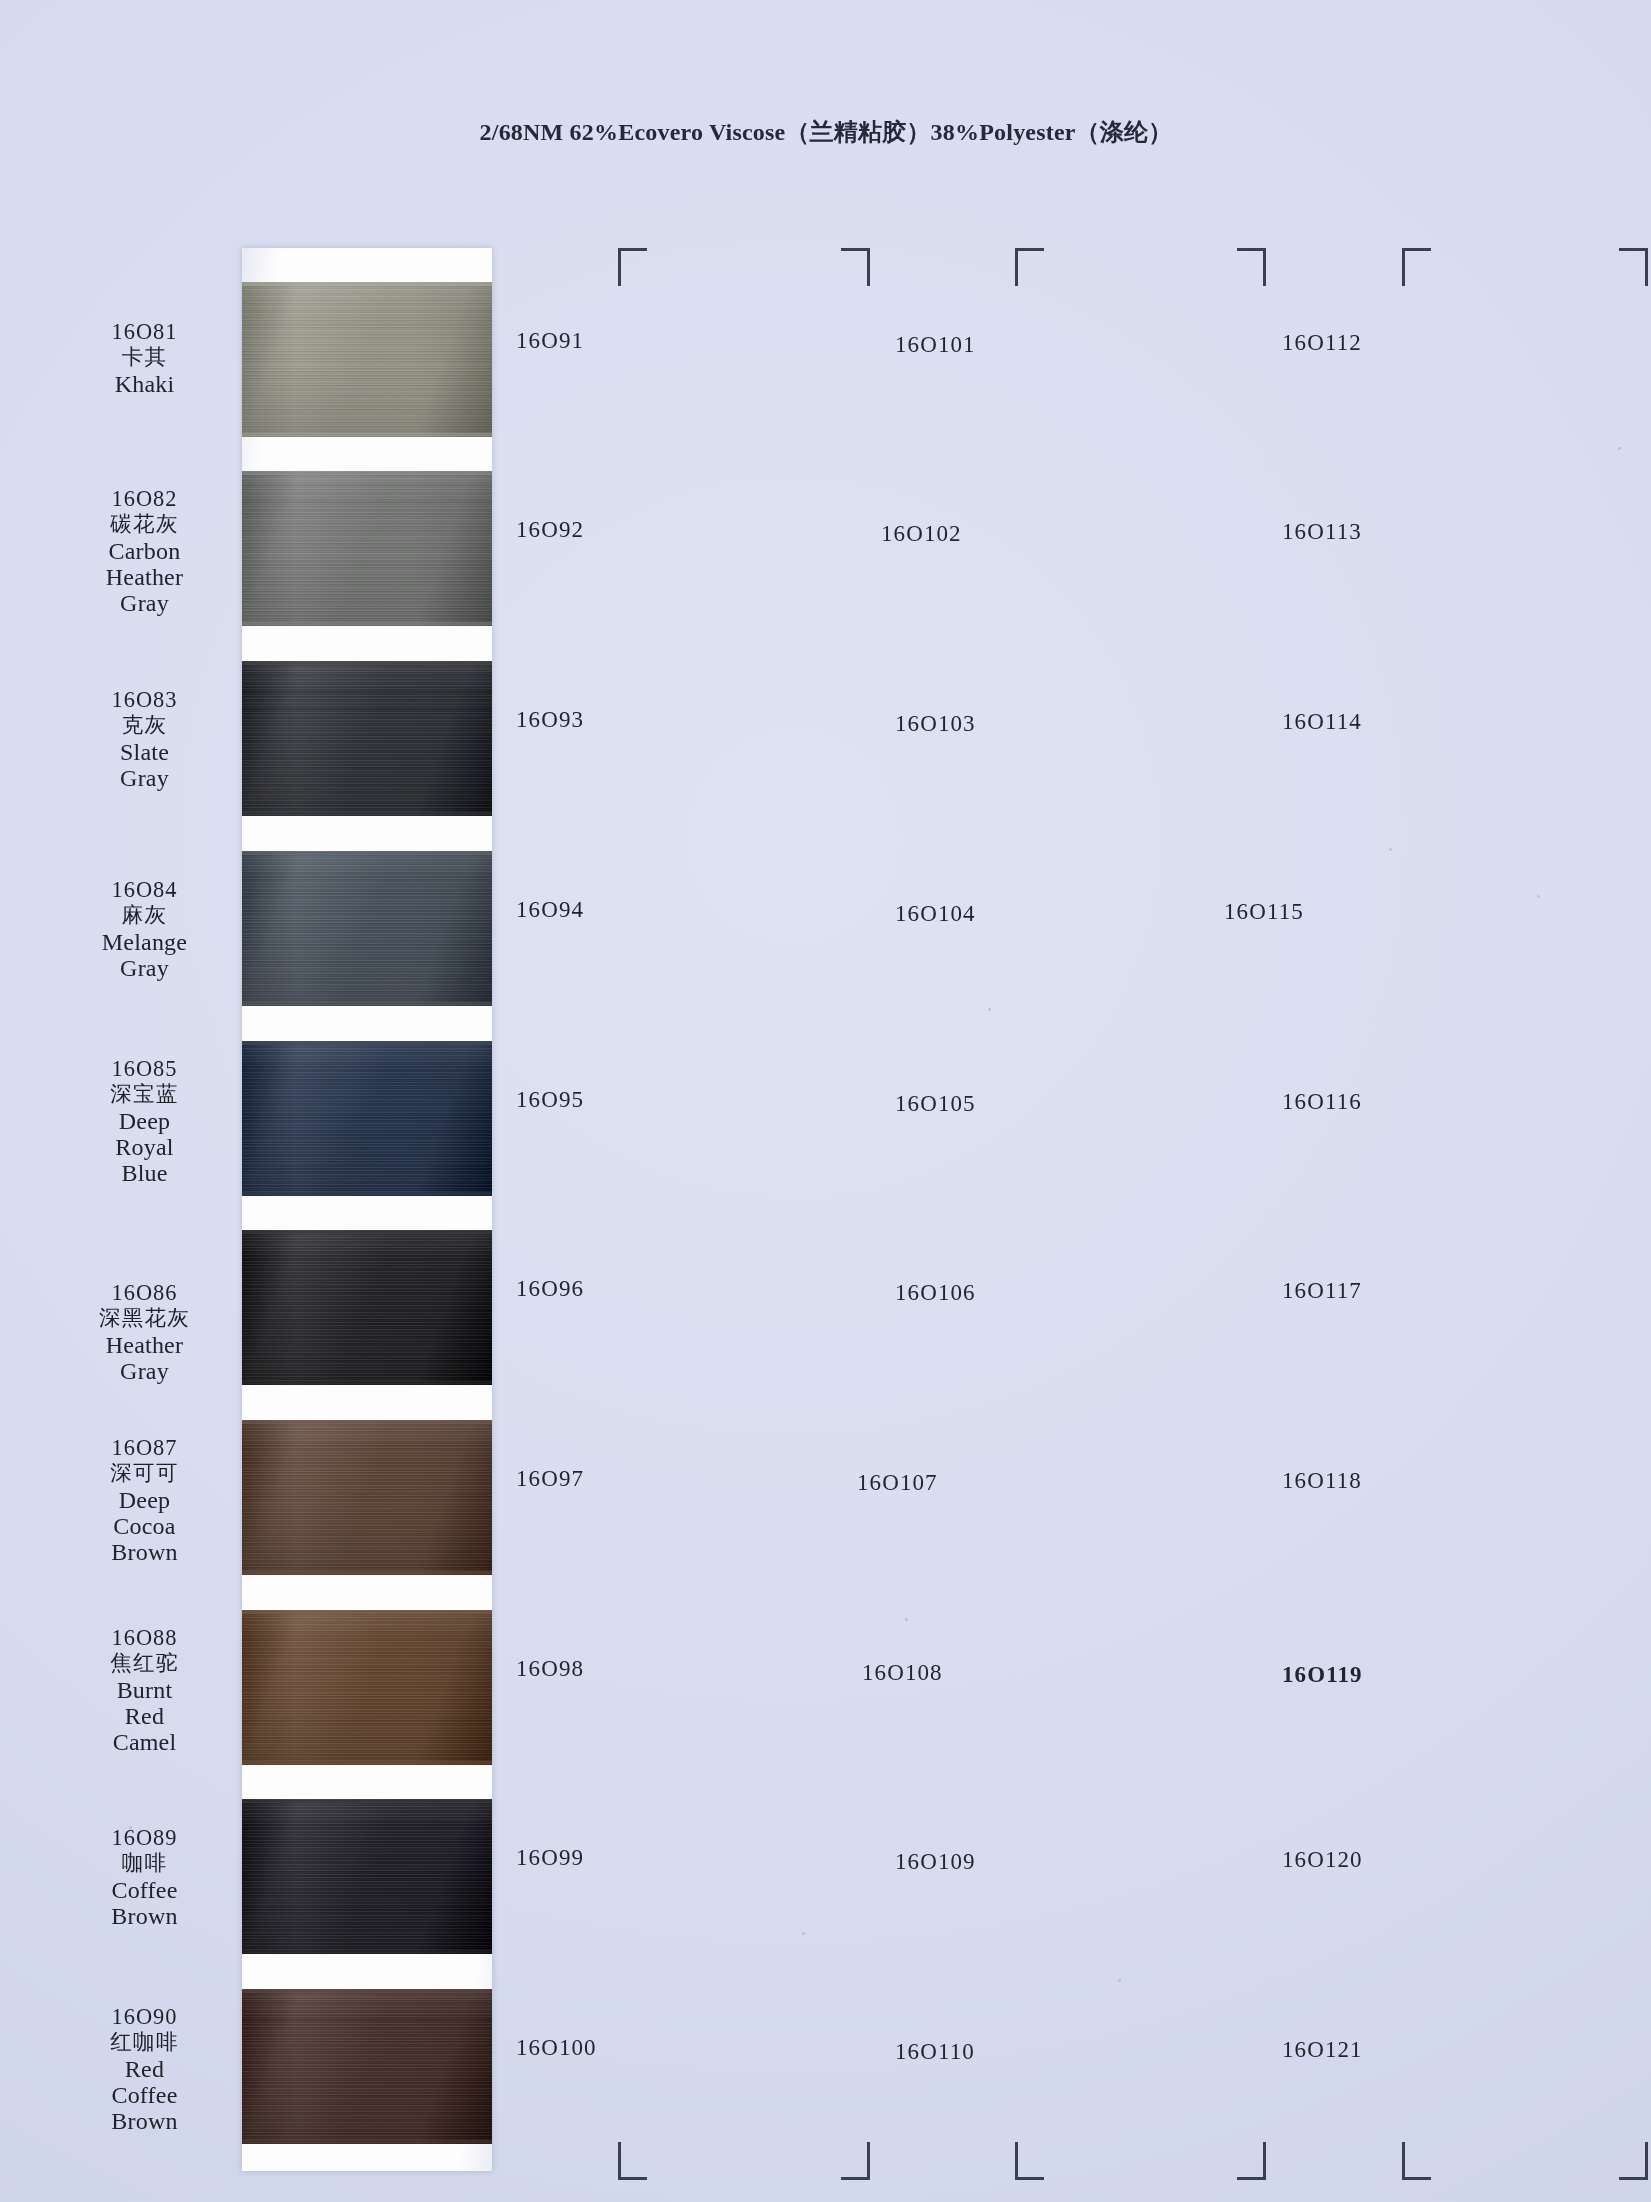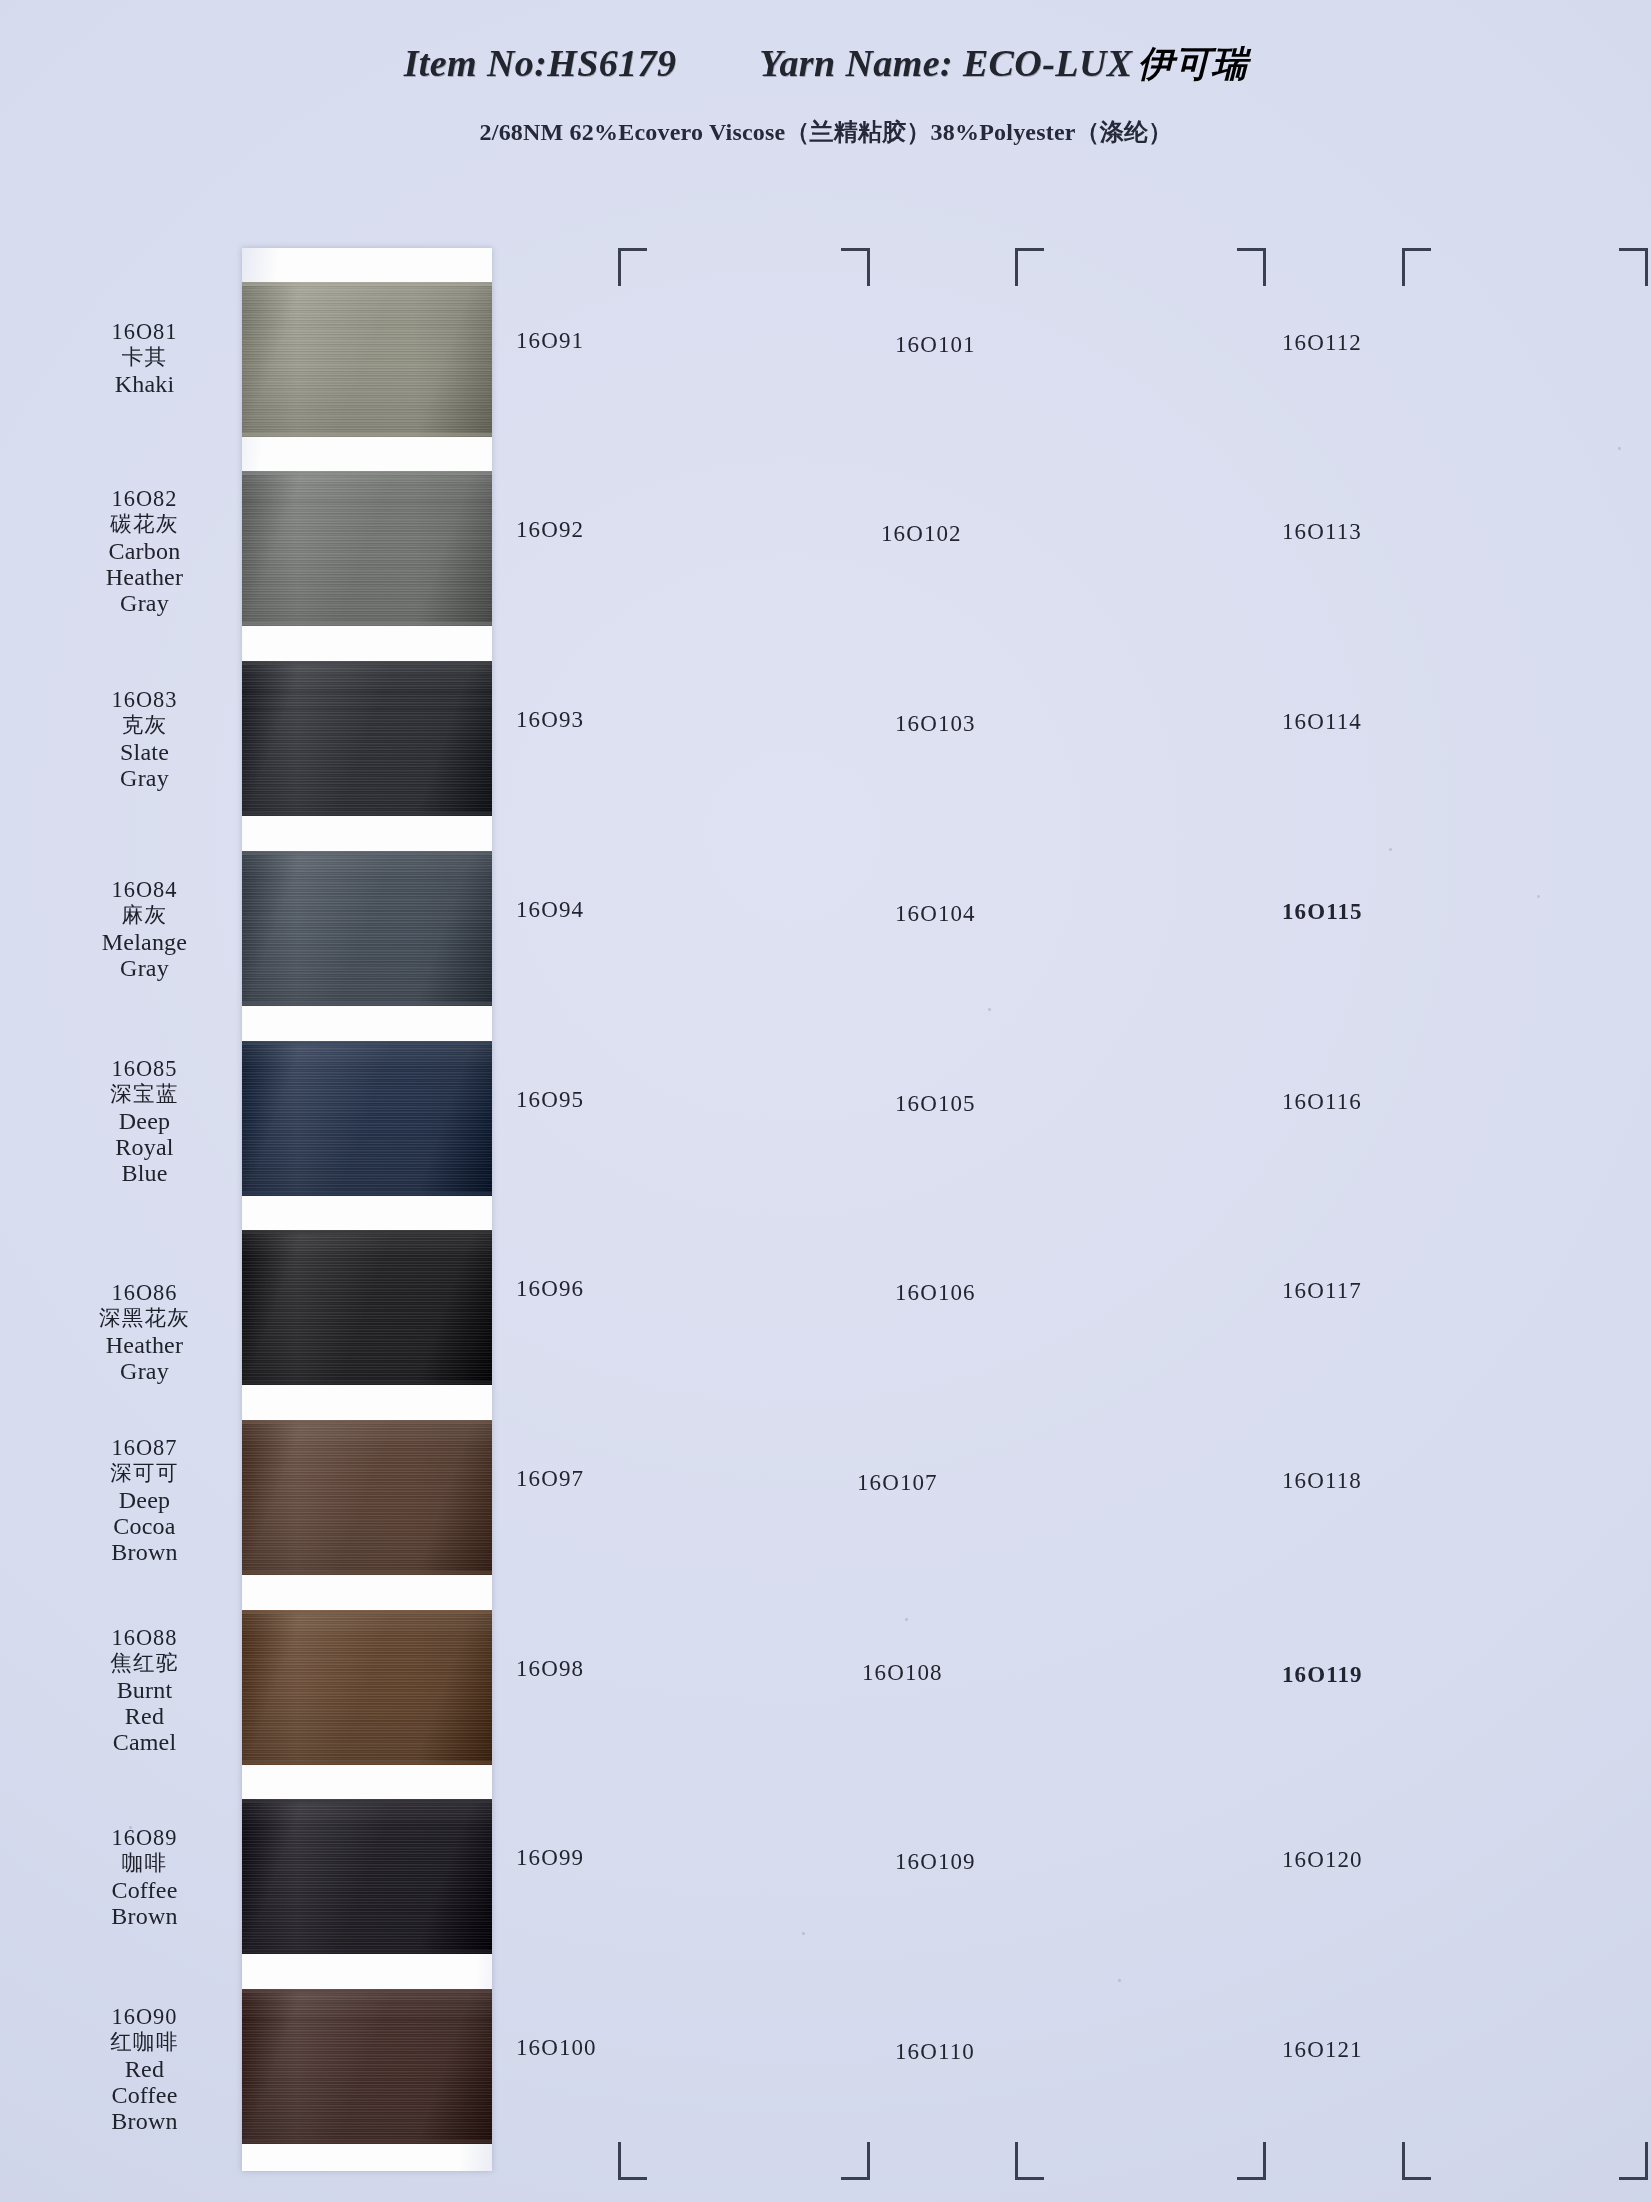--- a/index.html
+++ b/index.html
@@ -216,23 +216,20 @@
     border-radius: 50%;
     pointer-events: none;
   }
 </style>
 </head>
 <body>
 
 <div id="page">
 
   <div id="header">
-    <div class="hdr-line1">
-      <span class="hdr-item-no">Item No:HS6179</span><span class="hdr-yarn-name">Yarn Name:  ECO-LUX</span><span class="hdr-cn-name">伊可瑞</span>
-    </div>
     <div class="hdr-line2">2/68NM 62%Ecovero Viscose（兰精粘胶）38%Polyester（涤纶）</div>
   </div>
 
   <div id="card-strip"></div>
 
   <div id="rows">
       <div class="row" style="top: 230px;">
         <div class="row-label" style="top: 89px;">
           <div class="lbl-code">16O81</div>
           <div class="lbl-cn">卡其</div>
@@ -287,21 +284,21 @@
           <div class="lbl-en">Melange</div>
           <div class="lbl-en">Gray</div>
         </div>
         <div class="swatch" style="top: 52px;">
           <div class="swatch-inner" style="background: linear-gradient(110deg, rgb(46, 55, 66) 0%, rgb(72, 81, 92) 20%, rgb(62, 71, 82) 50%, rgb(68, 77, 88) 75%, rgb(42, 51, 62) 100%);"></div>
           <div class="fuzz-top" style="background: linear-gradient(rgba(255, 255, 255, 0) 0%, rgb(92, 101, 112) 70%);"></div>
           <div class="fuzz-bot" style="background: linear-gradient(to top, rgba(255, 255, 255, 0) 0%, rgb(80, 89, 100) 70%);"></div>
         </div>
         <div class="code-cell" style="left: 516px; top: 98px;">16O94</div>
         <div class="code-cell" style="left: 895px; top: 102px;">16O104</div>
-        <div class="code-cell" style="left: 1282px; top: 100px; font-weight: bold;">16O115</div>
+        <div class="code-cell" style="left: 1224px; top: 100px;">16O115</div>
       </div>
       <div class="row" style="top: 989px;">
         <div class="row-label" style="top: 67px;">
           <div class="lbl-code">16O85</div>
           <div class="lbl-cn">深宝蓝</div>
           <div class="lbl-en">Deep</div>
           <div class="lbl-en">Royal</div>
           <div class="lbl-en">Blue</div>
         </div>
         <div class="swatch" style="top: 52px;">

